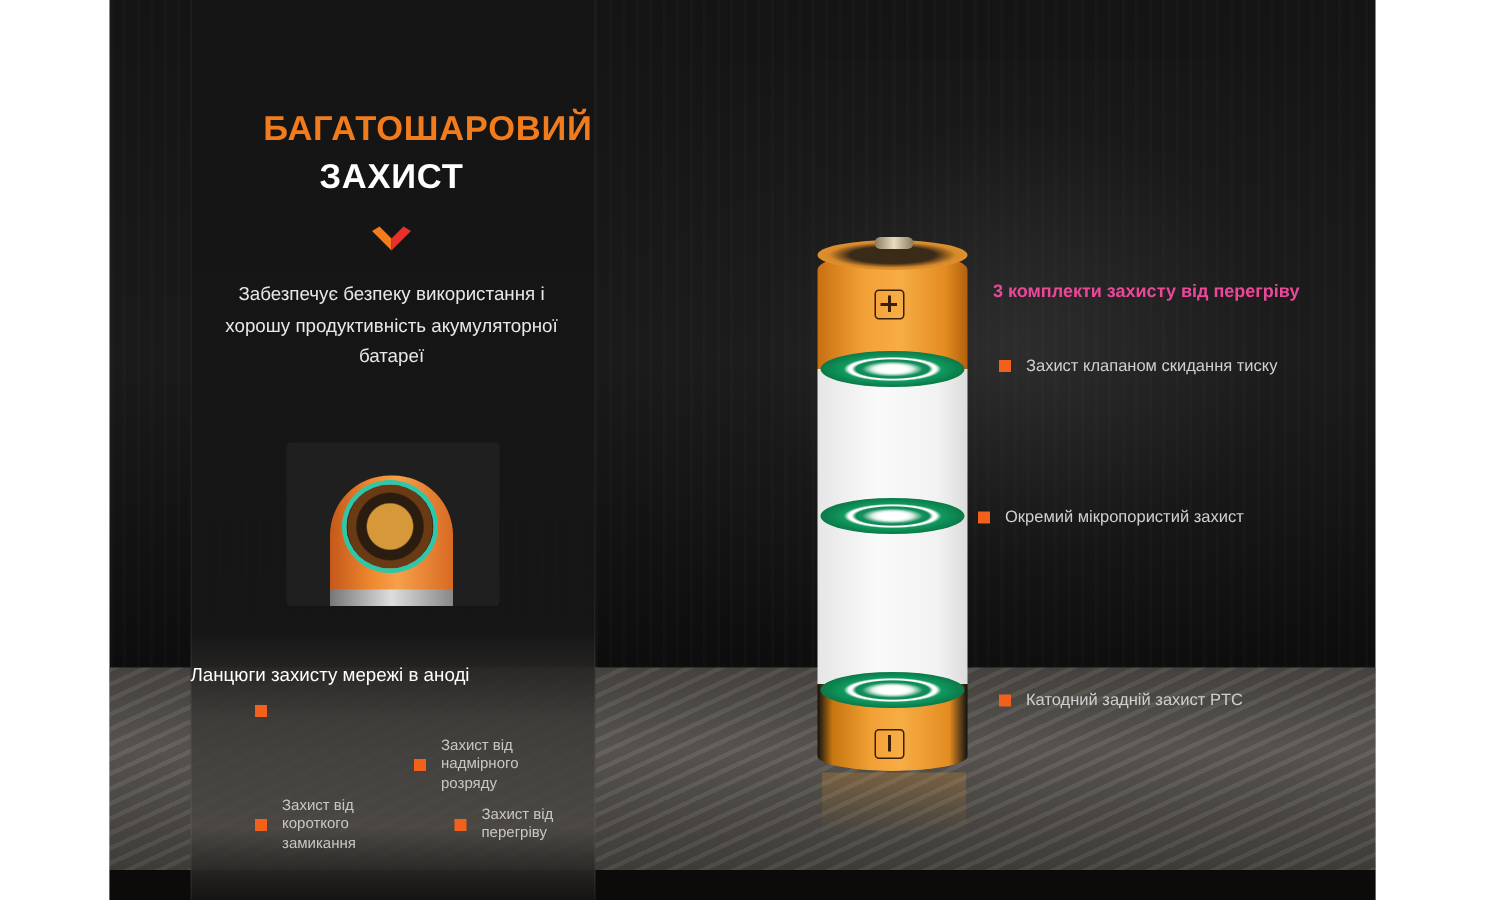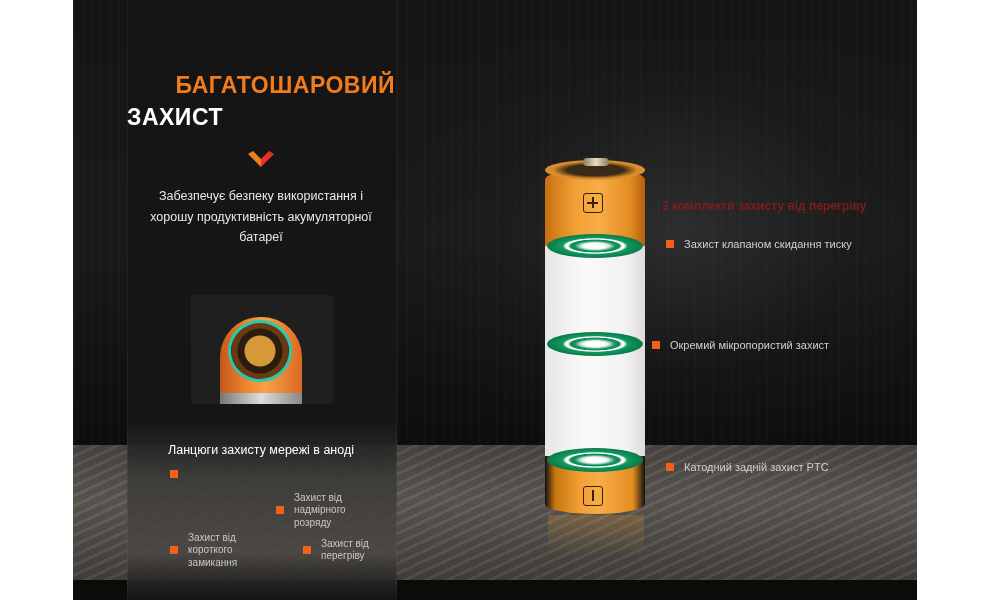--- a/index.html
+++ b/index.html
@@ -10,33 +10,33 @@
     background:repeating-linear-gradient(90deg,rgba(255,255,255,0.015) 0 2px,rgba(0,0,0,0) 2px 9px);}
   .stage .glow{position:absolute;left:330px;top:40px;width:500px;height:420px;
     background:radial-gradient(ellipse at 55% 45%,rgba(80,80,80,0.35) 0%,rgba(40,40,40,0.15) 45%,rgba(0,0,0,0) 75%);}
   .floor{position:absolute;left:0;top:445px;width:100%;height:135px;
     background:repeating-linear-gradient(155deg,rgba(255,255,255,0.05) 0 3px,rgba(0,0,0,0.08) 3px 9px),linear-gradient(180deg,#4a4743 0%,#5d5a55 40%,#44413d 100%);}
   .floor-edge{position:absolute;left:0;top:580px;width:100%;height:20px;background:#0c0b0a;}
   .panel{position:absolute;left:127px;top:0;width:268px;height:600px;
     background:linear-gradient(180deg,rgba(20,20,20,0.92) 0%,rgba(22,22,22,0.92) 70%,rgba(60,58,55,0.9) 80%,rgba(75,72,68,0.85) 92%,rgba(20,19,18,0.95) 100%);
     border-left:1px solid rgba(255,255,255,0.05);border-right:1px solid rgba(255,255,255,0.05);}
   .title1{position:absolute;left:127px;top:72px;width:268px;text-align:right;color:#f07c1e;font-weight:bold;font-size:23px;letter-spacing:0.5px;}
-  .title2{position:absolute;left:127px;top:104px;width:268px;color:#ffffff;font-weight:bold;font-size:23px;letter-spacing:0.5px;}
+  .title2{position:absolute;left:127px;top:104px;width:268px;text-align:center;color:#ffffff;font-weight:bold;font-size:23px;letter-spacing:0.5px;}
   .chev{position:absolute;left:248px;top:150px;width:26px;height:18px;}
   .desc{position:absolute;left:140px;top:186px;width:242px;text-align:center;color:#e8e8e8;font-size:12.5px;line-height:20.5px;}
   .thumb{position:absolute;left:191px;top:295px;width:142px;height:109px;background:#1f1f1f;border-radius:3px;overflow:hidden;}
   .thumb .body{position:absolute;left:29px;top:22px;width:82px;height:100px;border-radius:40px 40px 0 0;
     background:linear-gradient(90deg,#c4581a 0%,#f08a30 35%,#f6a04a 55%,#d96a22 100%);}
   .thumb .ring{position:absolute;left:37px;top:25px;width:64px;height:62px;border-radius:50%;border:3px solid #2fc7a9;background:radial-gradient(circle,#d69838 0 15px,#2a1c0e 16px 22px,#6a3a14 23px 28px,#151515 29px);box-sizing:border-box;}
   .thumb .label-strip{position:absolute;left:29px;top:98px;width:82px;height:11px;background:linear-gradient(90deg,#777,#ddd,#888);}
-  .anode-title{position:absolute;left:127px;top:443px;width:268px;text-align:center;color:#ffffff;font-size:12.5px;}
+  .anode-title{position:absolute;left:127px;top:443px;width:268px;text-align:left;color:#ffffff;font-size:12.5px;}
   .feat{position:absolute;display:flex;align-items:center;}
   .feat .sq{width:8px;height:8px;background:#f2611c;margin-right:10px;flex:0 0 auto;}
   .feat .txt{color:#c9c7c4;font-size:10px;line-height:12.3px;}
-  .right-title{position:absolute;left:662px;top:199px;color:#7f1d1d;font-weight:bold;font-size:12px;}
+  .right-title{position:absolute;left:662px;top:187px;color:#ec4899;font-weight:bold;font-size:12px;}
   .ritem{position:absolute;display:flex;align-items:center;}
   .ritem .sq{width:8px;height:8px;background:#f2611c;margin-right:10px;}
   .ritem .txt{color:#d0d0d0;font-size:11px;}
   
   .bat{position:absolute;left:545px;top:158px;width:100px;height:357px;}
   .bat .cap{position:absolute;left:0;top:10px;width:100px;height:78px;border-radius:50% 50% 0 0 / 12px 12px 0 0;
     background:linear-gradient(90deg,#c86f12 0%,#f2a035 30%,#f7ad45 55%,#e38c22 85%,#b45f0e 100%);}
   .bat .cap-top{position:absolute;left:0;top:2px;width:100px;height:20px;border-radius:50%;background:radial-gradient(ellipse,#3a2a18 0 40%,#d88a2a 60%,#f3a53e 100%);}
   .bat .nub{position:absolute;left:38px;top:0;width:26px;height:8px;border-radius:4px;background:linear-gradient(90deg,#8a7a60,#e8dcc0,#8a7a60);}
   .bat .plus{position:absolute;left:38px;top:35px;width:20px;height:20px;border:1.5px solid #3a1e06;border-radius:3px;box-sizing:border-box;}

